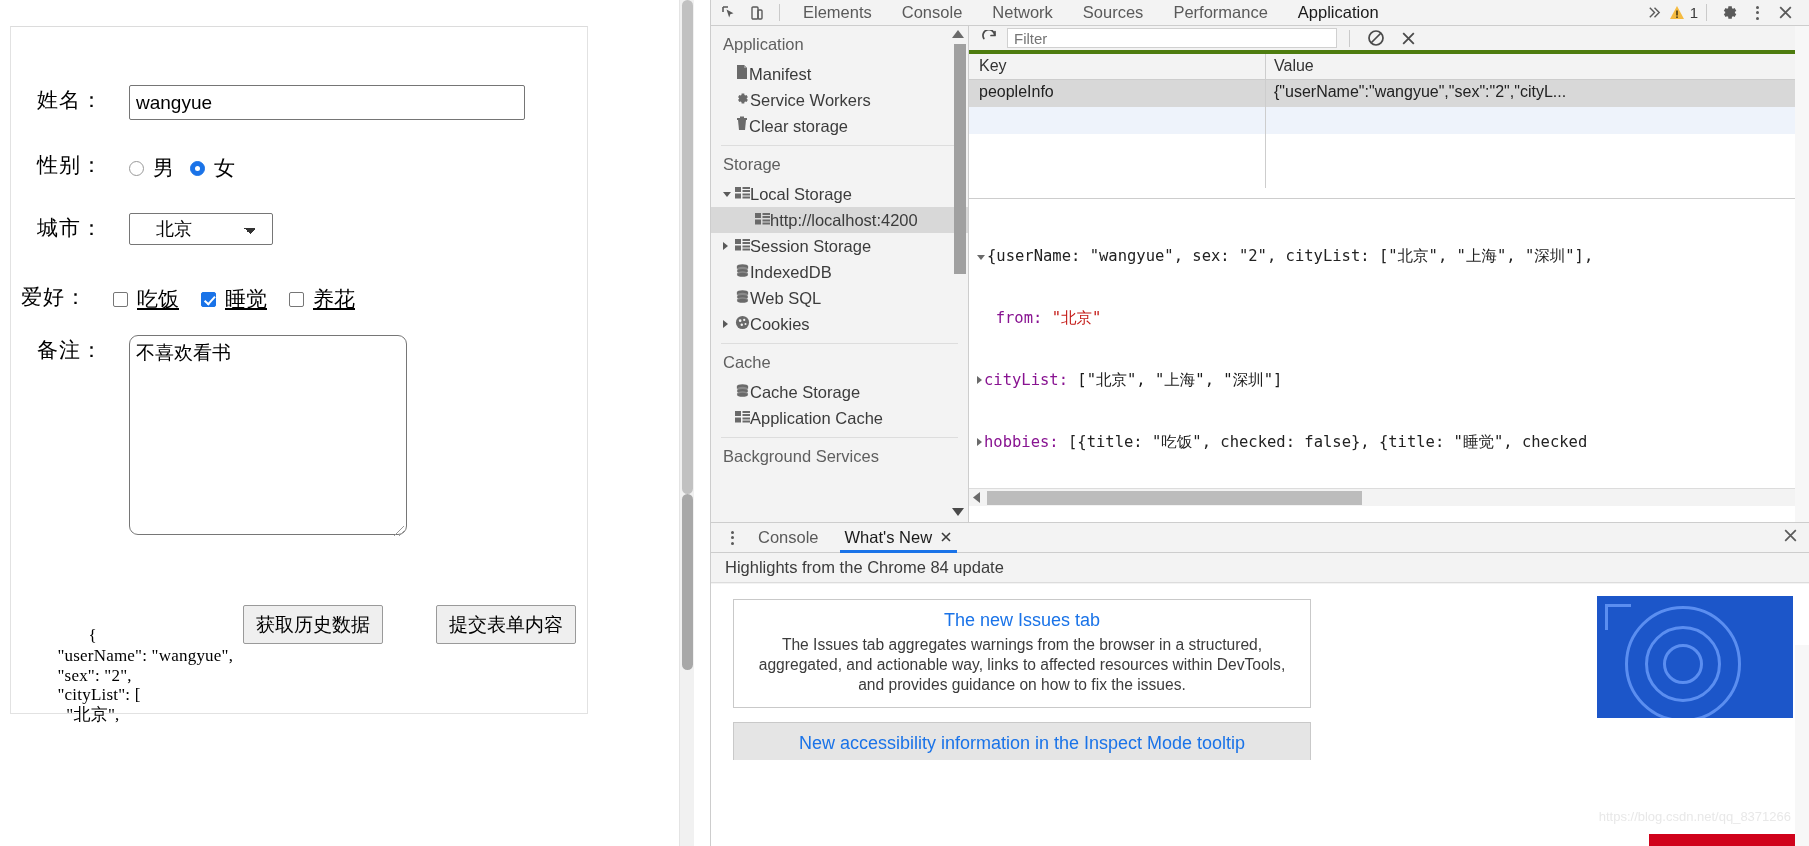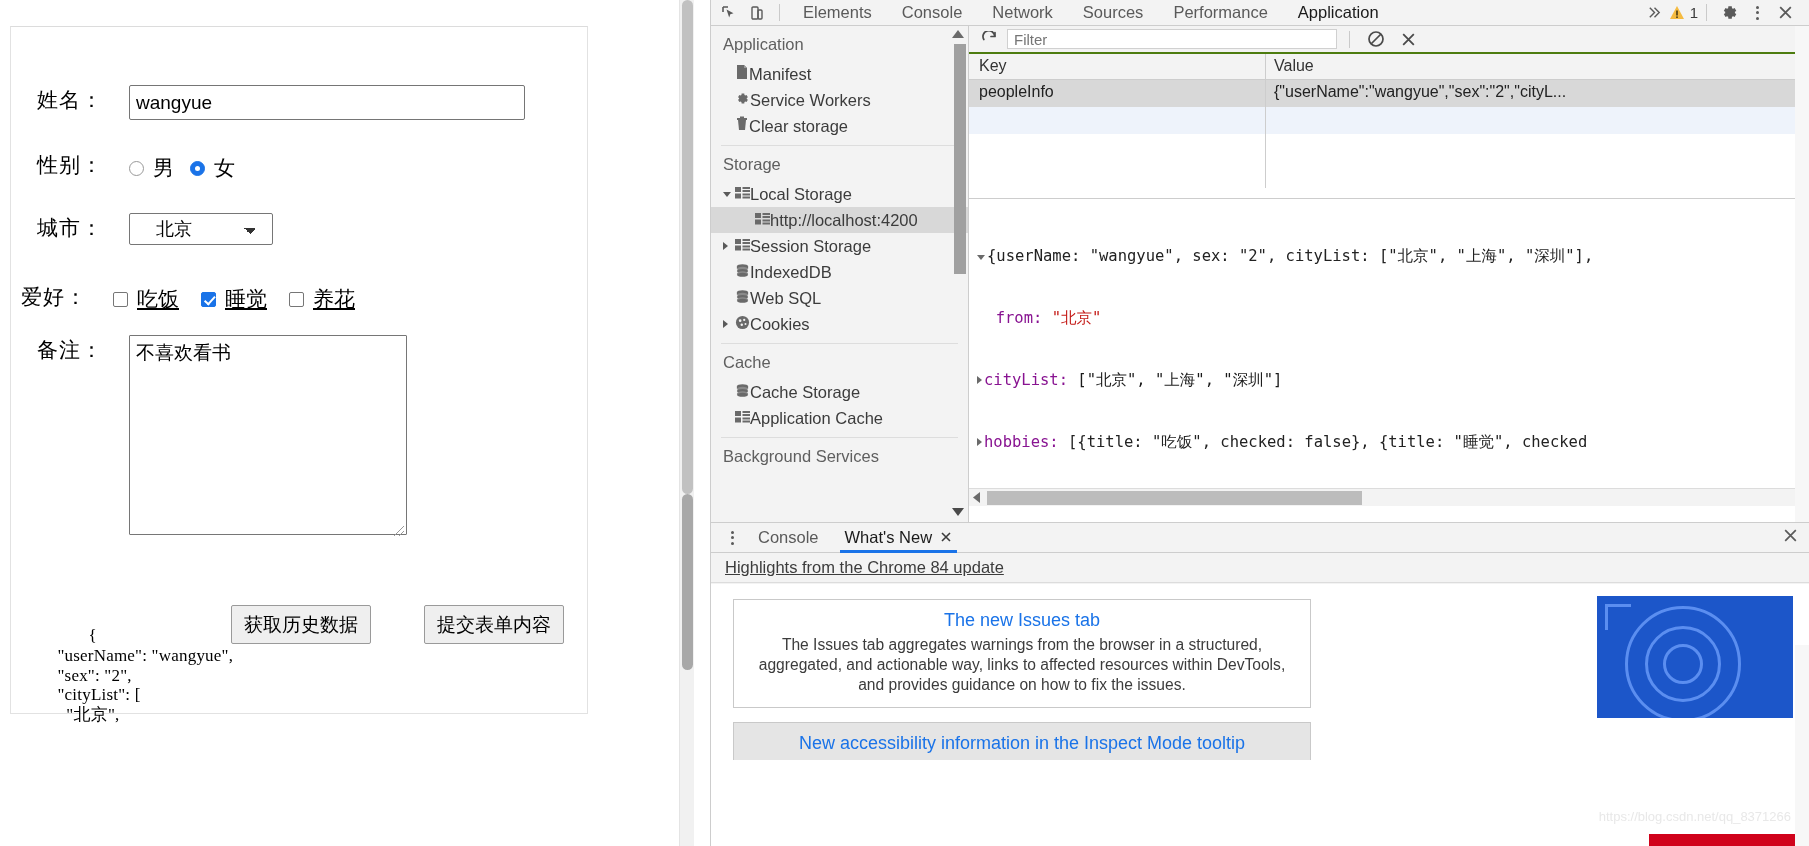--- a/index.html
+++ b/index.html
@@ -77,31 +77,31 @@
   .cb-box.checked::after {
     content: ""; position: absolute; left: 4.6px; top: 1.2px;
     width: 4px; height: 8.5px;
     border: solid #fff; border-width: 0 2px 2px 0;
     transform: rotate(42deg);
   }
   .cb-label { font-size: 21px; color: #000; }
 
   .remark-area {
     width: 278px; height: 200px;
-    border: 1px solid #767676; border-radius: 1px;
+    border: 1px solid #767676; border-radius: 9px;
     font-size: 19px; padding: 4px 6px; resize: none;
     font-family: "Liberation Sans", sans-serif; color: #000;
     outline: none; overflow: hidden;
   }
   .resize-grip {
     position: absolute; right: 2px; bottom: 2px; width: 14px; height: 14px;
     pointer-events: none;
   }
 
-  .btn-row { position: absolute; left: 220px; top: 578px; display: flex; gap: 53px; }
+  .btn-row { position: absolute; left: 232px; top: 578px; display: flex; gap: 53px; }
   .form-btn {
     font-size: 19px; padding: 8px 12px; background: #efefef;
     border: 1px solid #9a9a9a; border-radius: 2px; color: #000;
     font-family: "Liberation Sans", sans-serif; cursor: pointer;
     line-height: 21px;
   }
 
   .json-dump {
     position: absolute; left: 53px; top: 626px;
     font-family: "Liberation Serif", serif;
@@ -190,21 +190,21 @@
   .sb-scroll-down { bottom: 6px;
     border-left: 6px solid transparent; border-right: 6px solid transparent;
     border-top: 8px solid #4a4a4a; }
   .sb-thumb {
     position: absolute; right: 2px; top: 18px; width: 12px; height: 230px;
     background: #a0a0a0;
   }
 
   .dt-main { flex: 1; position: relative; background: #fff; overflow: hidden; }
   .st-toolbar {
-    height: 28px; background: #f3f3f3; border-bottom: 2px solid #4d7c0f;
+    height: 28px; background: #f3f3f3; border-bottom: 4px solid #4d7c0f;
     display: flex; align-items: center; padding: 0 6px; gap: 4px;
   }
   .filter-input {
     width: 330px; height: 20px; border: 1px solid #d0d0d0; background: #fff;
     font-size: 15px; color: #6b6b6b; padding: 0 6px; outline: none;
     font-family: "Liberation Sans", sans-serif;
   }
   .kv-header {
     display: flex; height: 26px; background: #f3f3f3;
     border-bottom: 1px solid #cdcdcd;
@@ -271,21 +271,20 @@
   }
   .dw-tab.active { color: #1a1a1a; }
   .dw-tab.active::after {
     content: ""; position: absolute; left: 8px; right: 8px; bottom: 0; height: 3px; background: #1a73e8;
   }
   .dw-close { margin-left: auto; padding-right: 10px; cursor: pointer; }
   .wn-subtitle {
     height: 30px; display: flex; align-items: center; padding-left: 14px;
     font-size: 16.5px; color: #3c3c3c; border-bottom: 1px solid #dcdcdc;
     background: #f3f3f3;
-    text-decoration: underline;
   }
   .wn-body { position: absolute; left: 0; right: 0; top: 61px; bottom: 0; background: #fff; overflow: hidden; text-align: center; }
   .wn-card {
     margin: 15px 0 0 22px; width: 578px; border: 1px solid #c9c9c9;
     background: #fff; padding: 10px 14px 12px 14px;
   }
   .wn-card-title { color: #1a73e8; font-size: 18px; margin-bottom: 4px; }
   .wn-card-text { color: #3c3c3c; font-size: 15.6px; line-height: 20px; }
   .wn-card2 { margin: 14px 0 0 22px; width: 578px; border: 1px solid #c9c9c9; border-bottom: none;
     background: #e5e5e5; padding: 10px 14px 2px 14px; }

